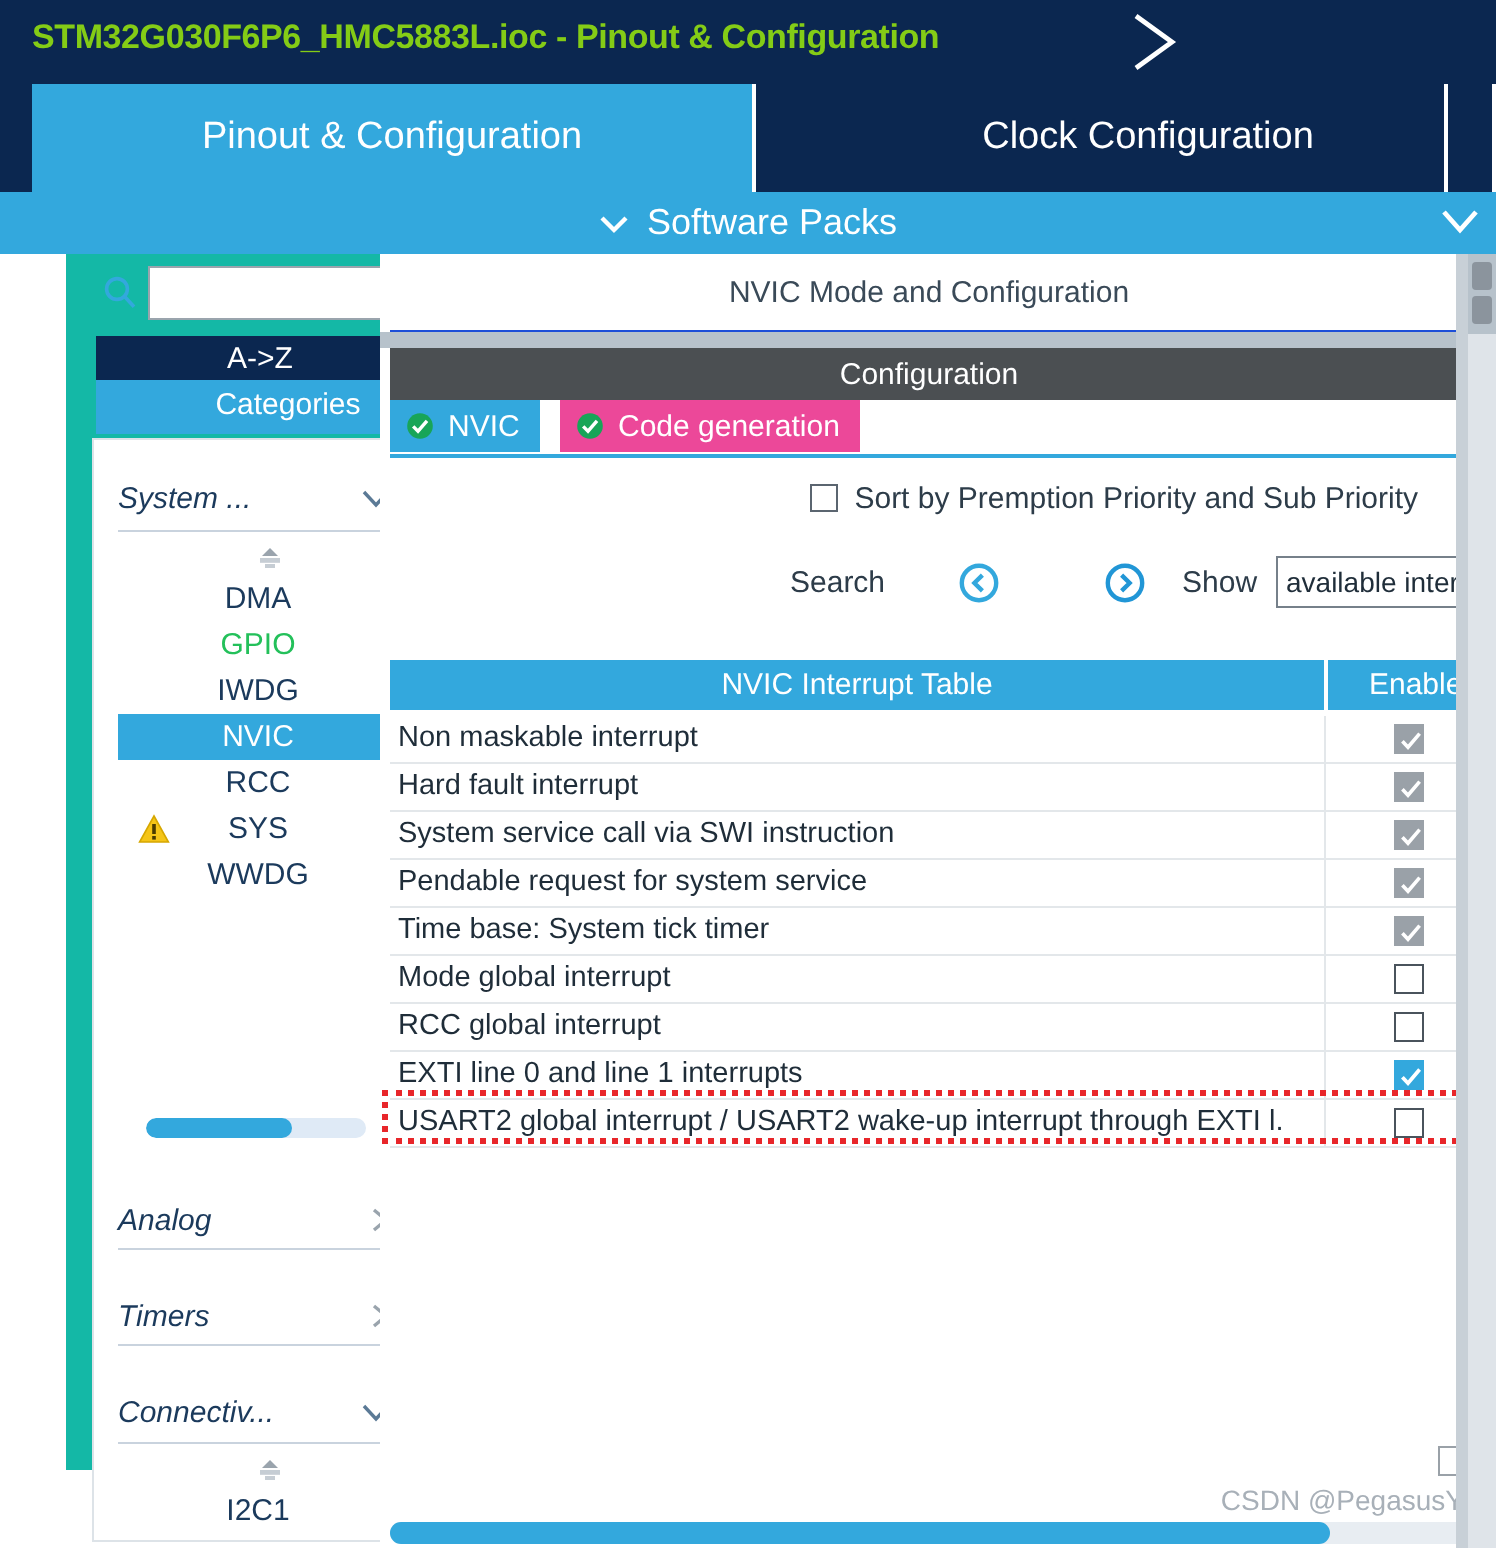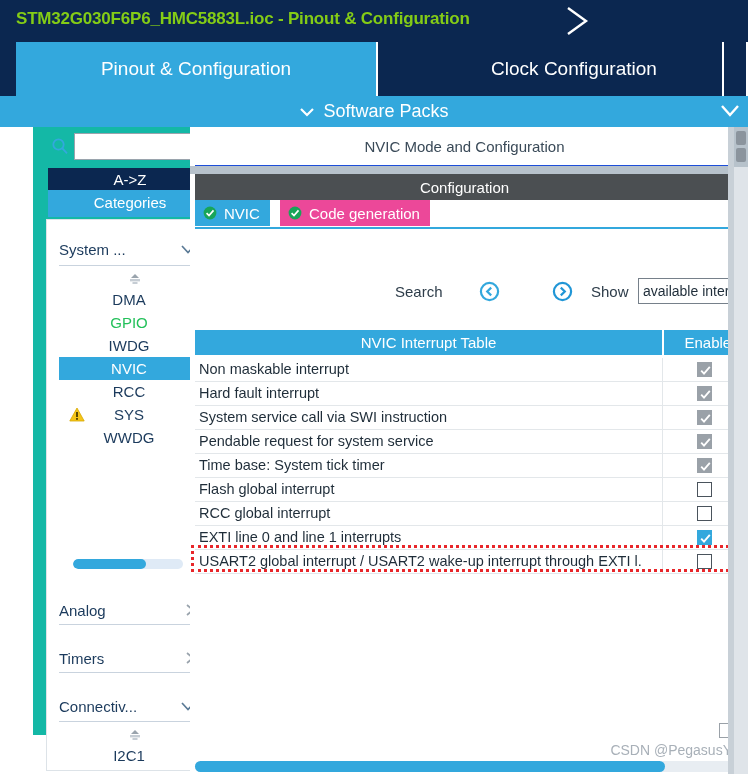--- a/index.html
+++ b/index.html
@@ -79,37 +79,37 @@
   .searchbox .caret{position:absolute;right:5px;top:6px;}
 
   .azbtn{
     position:absolute;left:15px;top:41px;width:164px;height:22px;
     background:#0b2750;color:#ffffff;font-size:15px;
     display:flex;align-items:center;justify-content:center;
   }
   .catbtn{
     position:absolute;left:15px;top:63px;width:164px;height:24px;
     background:#33a8dd;color:#ffffff;font-size:15px;
-    display:flex;align-items:center;justify-content:center;
+    display:flex;align-items:center;justify-content:center;padding-left:14px;
   }
   .cat-underline{
     position:absolute;left:15px;top:87px;width:164px;height:3px;background:#33a8dd;
   }
 
   .treepane{
     position:absolute;left:13px;top:92px;width:175px;height:552px;
     background:#ffffff;border:1px solid #dde3e8;box-sizing:border-box;
     overflow:hidden;
   }
   .grp{
     position:absolute;left:12px;width:137px;height:30px;
     display:flex;align-items:center;
     color:#1b3a5c;font-size:15px;
   }
-  .grp .gname{flex:1;}
+  .grp .gname{flex:1;font-style:italic;}
   .grp .gchev{margin-left:4px;}
   .grp-rule{position:absolute;left:12px;width:137px;height:1px;background:#c9d3de;}
 
   .spin{position:absolute;left:80px;width:16px;height:13px;}
 
   .leaf{
     position:absolute;left:12px;width:140px;height:23px;
     display:flex;align-items:center;justify-content:center;
     font-size:15px;color:#1b3a5c;
   }
@@ -419,20 +419,24 @@
       <div class="subtab passive">
         <svg class="ok" width="14" height="14" viewBox="0 0 14 14">
           <circle cx="7" cy="7" r="6.4" fill="#18a558"></circle>
           <polyline points="3.6,7.2 6,9.6 10.5,4.4" fill="none" stroke="#ffffff" stroke-width="1.7"></polyline>
         </svg>
         <span>Code generation</span>
       </div>
     </div>
     <div class="subtabs-rule"></div>
 
+    <div class="sortrow">
+      <span class="cbox"></span>
+      <span>Sort by Premption Priority and Sub Priority</span>
+    </div>
 
     <div class="searchrow2">
       <span class="s-lbl">Search</span>
       <svg class="nav-prev" width="21" height="21" viewBox="0 0 21 21">
         <circle cx="10.5" cy="10.5" r="8.6" fill="none" stroke="#33a8dd" stroke-width="2.2"></circle>
         <polyline points="12.2,6.6 8.2,10.5 12.2,14.4" fill="none" stroke="#33a8dd" stroke-width="2.2"></polyline>
       </svg>
       <svg class="nav-next" width="21" height="21" viewBox="0 0 21 21">
         <circle cx="10.5" cy="10.5" r="8.6" fill="none" stroke="#2196d6" stroke-width="2.2"></circle>
         <polyline points="8.8,6.6 12.8,10.5 8.8,14.4" fill="none" stroke="#2196d6" stroke-width="2.2"></polyline>
@@ -508,21 +512,21 @@
         <span class="ck">
           <span class="chk locked">
               <svg class="tick" width="13" height="13" viewBox="0 0 13 13">
                 <polyline points="2.2,6.6 5,9.6 10.8,2.8" fill="none" stroke="#ffffff" stroke-width="1.8"></polyline>
               </svg>
             </span>
         </span>
       </div>
 
       <div class="trow" style="top:148px;">
-        <span class="nm">Flash global interrupt</span>
+        <span class="nm">Mode global interrupt</span>
         <span class="cellsep"></span>
         <span class="ck">
             <span class="chk off"></span>
           </span>
       </div>
 
       <div class="trow" style="top:172px;">
         <span class="nm">RCC global interrupt</span>
         <span class="cellsep"></span>
         <span class="ck">

